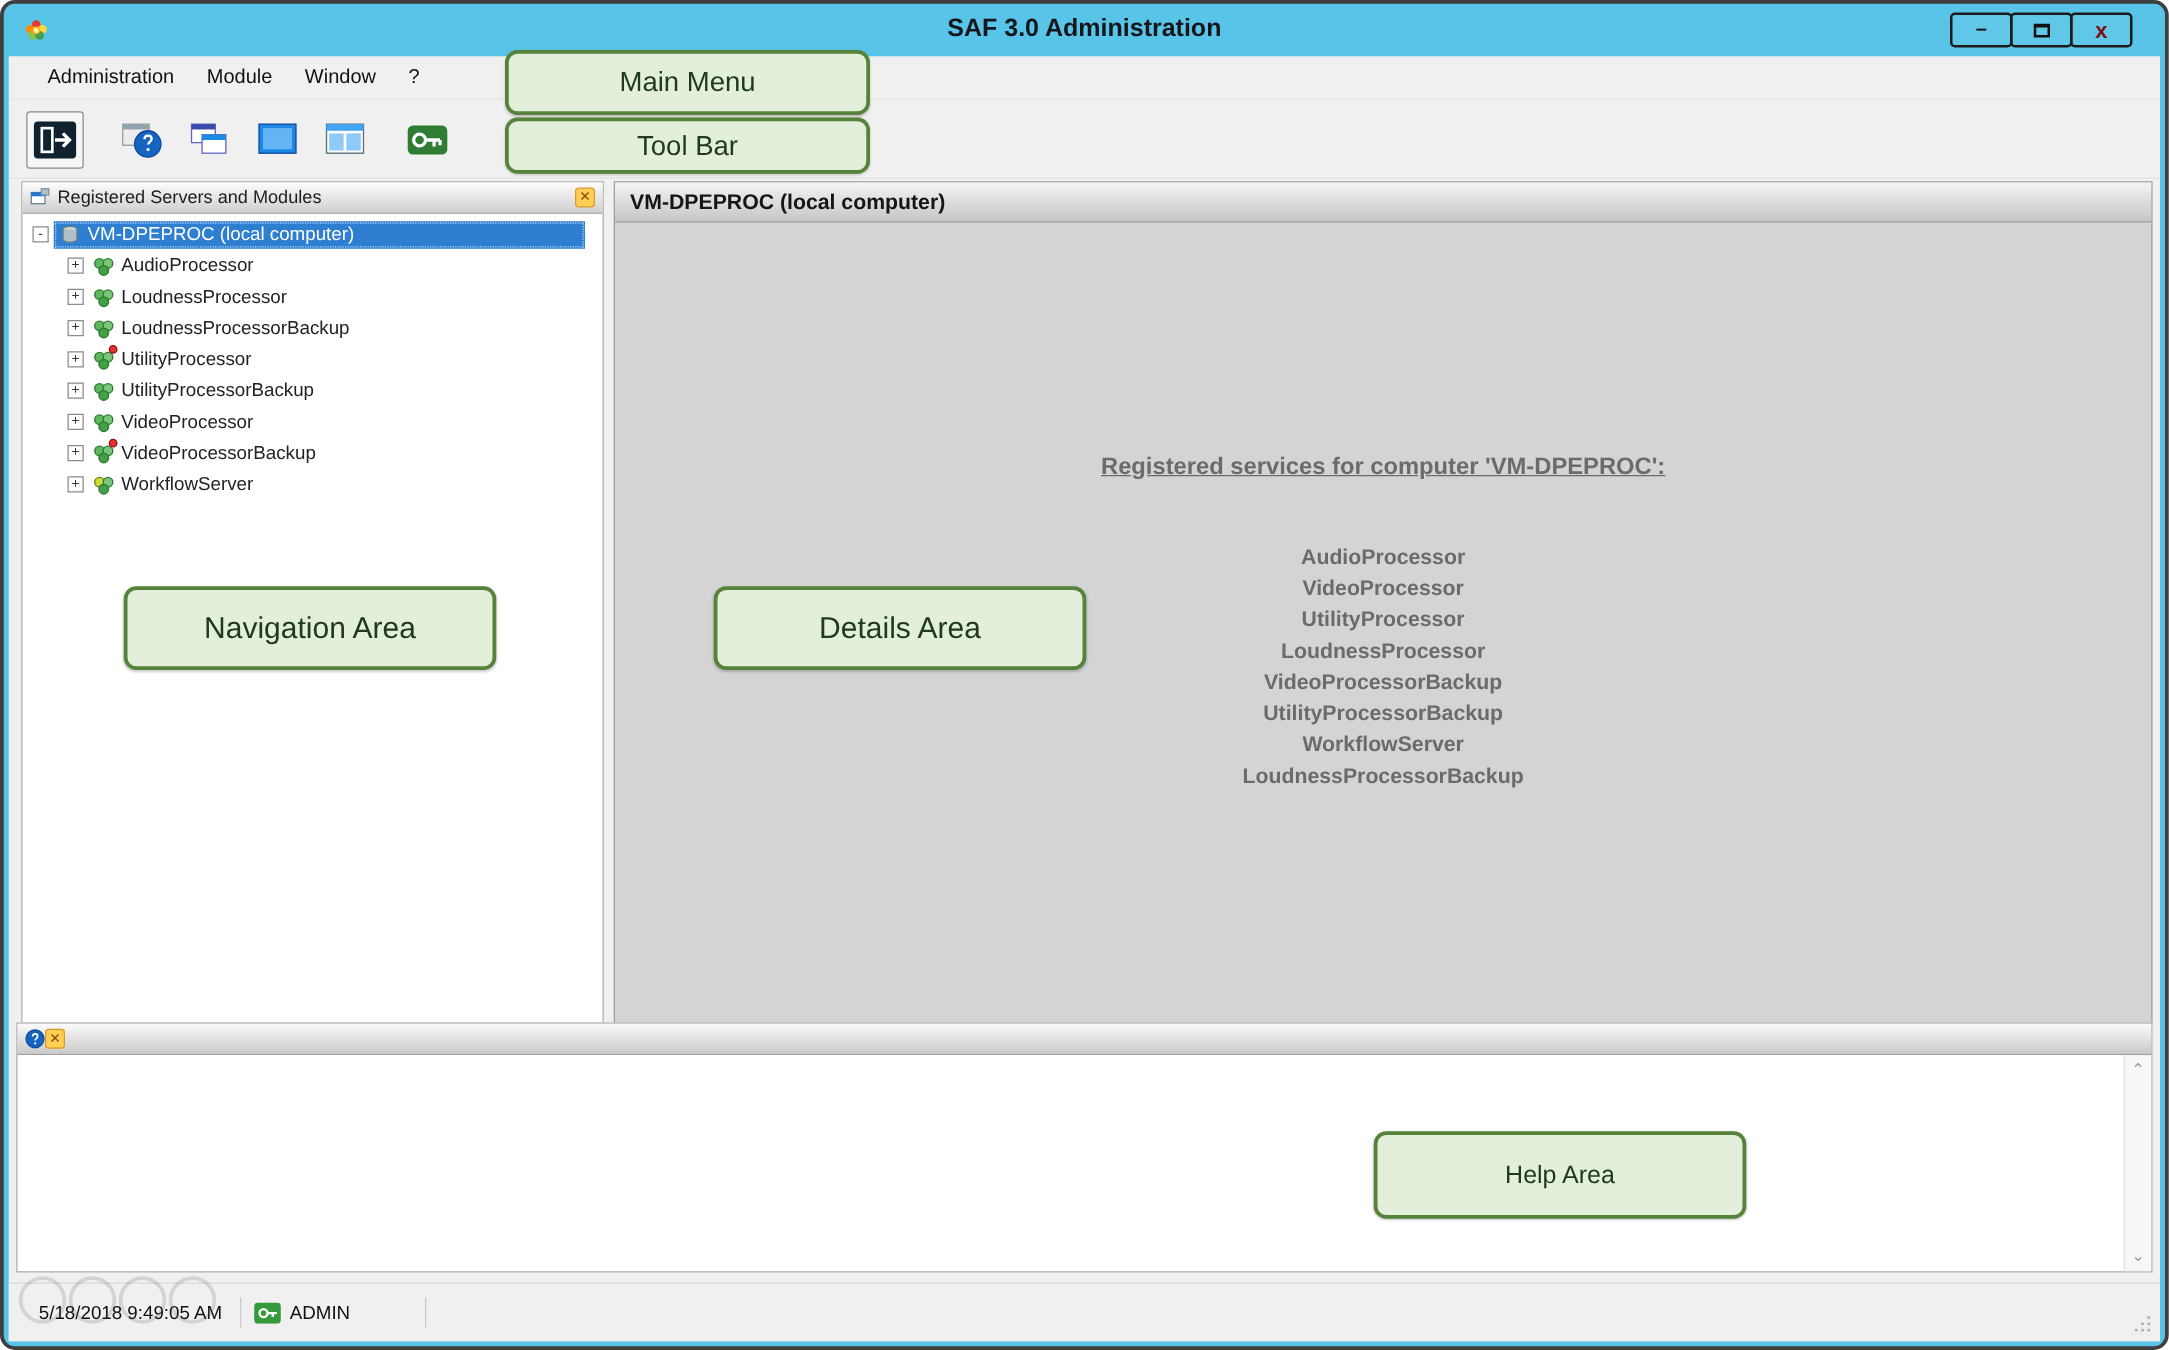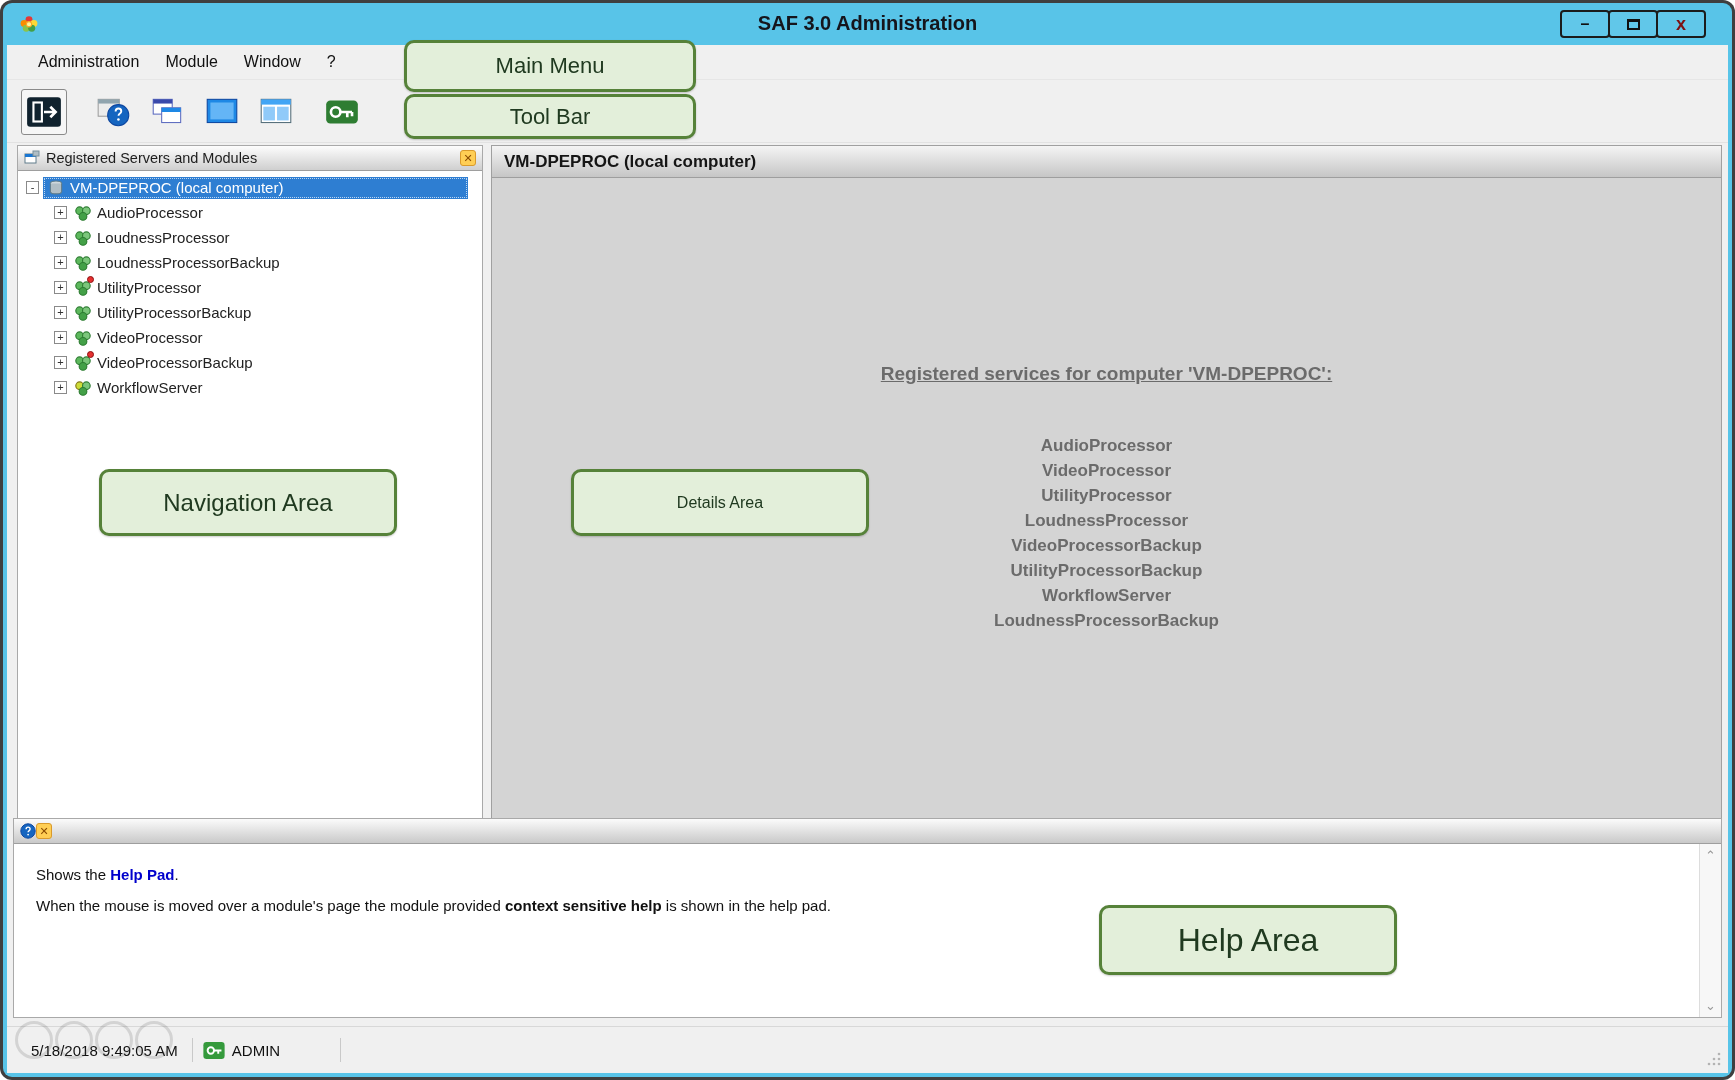--- a/index.html
+++ b/index.html
@@ -84,22 +84,22 @@
   .watermark{position:absolute;left:8px;top:-6px;display:flex;opacity:.18;}
   .watermark i{display:block;width:38px;height:38px;border:3px solid #555;border-radius:50%;margin-right:2px;}
 
   
   .callout{position:absolute;background:#e3efda;border:3px solid #568239;border-radius:10px;
     display:flex;align-items:center;justify-content:center;color:#203a20;z-index:50;
     box-shadow:0 1px 2px rgba(0,0,0,.2);}
   .co-main-menu{left:401px;top:37px;width:292px;height:52px;font-size:22px;}
   .co-tool-bar{left:401px;top:91px;width:292px;height:45px;font-size:22px;}
   .co-nav{left:96px;top:466px;width:298px;height:67px;font-size:24px;}
-  .co-details{left:568px;top:466px;width:298px;height:67px;font-size:16px;}
-  .co-help{left:1096px;top:902px;width:298px;height:70px;font-size:32px;}
+  .co-details{left:568px;top:466px;width:298px;height:67px;font-size:24px;}
+  .co-help{left:1096px;top:902px;width:298px;height:70px;font-size:20px;}
 </style>
 </head>
 <body>
 
 <div class="outer">
 <div class="window">
 
   <div class="titlebar">
     <span class="app-icon">
       <svg width="24" height="24" viewBox="0 0 22 22">
@@ -328,24 +328,20 @@
 
     <div class="helppad">
       <div class="panel-header">
         <svg width="16" height="16" viewBox="0 0 16 16">
           <circle cx="8" cy="8" r="7.2" fill="#1565c0" stroke="#0d47a1"></circle>
           <path d="M6.1 6.2c0-1.3.9-2.1 2-2.1 1.2 0 2 .8 2 1.9 0 1-.6 1.4-1.2 1.9-.5.4-.8.7-.8 1.4" fill="none" stroke="#fff" stroke-width="1.4"></path>
           <circle cx="8.1" cy="11.6" r=".9" fill="#fff"></circle>
         </svg>
         <span class="close-x">✕</span>
       </div>
-      <div class="help-content">
-        <div class="help-line"><span>Shows the </span><span class="help-link">Help Pad</span><span>.</span></div>
-        <div class="help-line"><span>When the mouse is moved over a module's page the module provided </span><span class="help-bold">context sensitive help</span><span> is shown in the help pad.</span></div>
-      </div>
       <div class="vscroll">
         <span>⌃</span>
         <span>⌄</span>
       </div>
     </div>
 
     <div class="statusbar">
       <div class="watermark">
             <i></i>
             <i></i>

